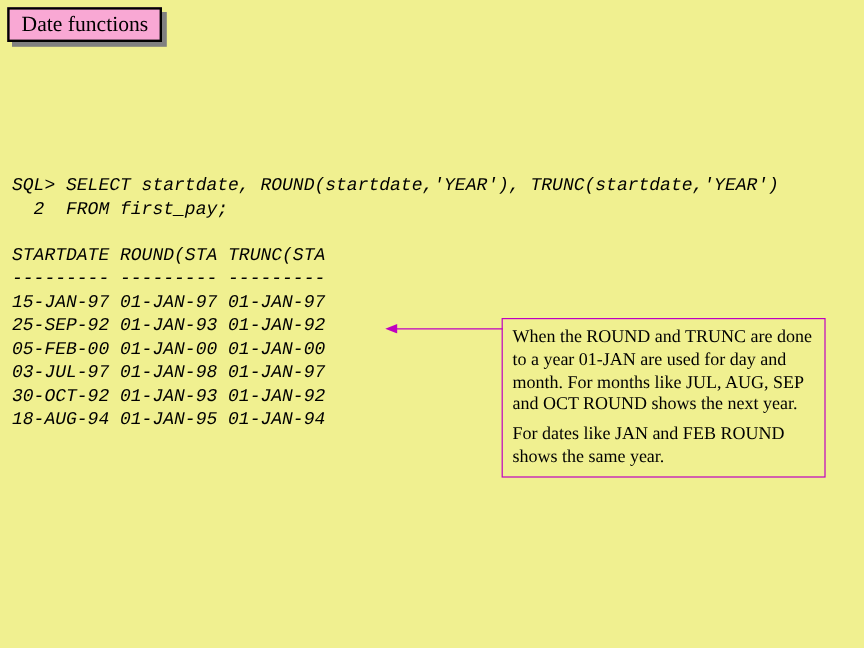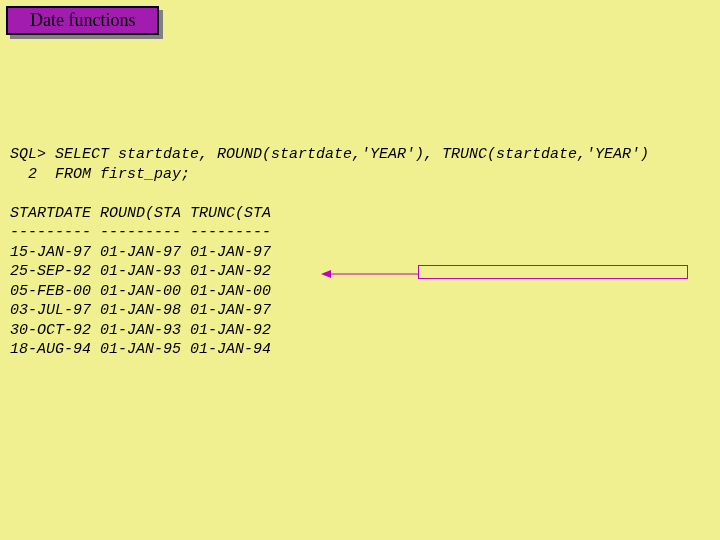--- a/index.html
+++ b/index.html
@@ -9,24 +9,24 @@
     height: 540px;
     background: #f0f090;
     font-family: "Times New Roman", serif;
     position: relative;
     overflow: hidden;
   }
   .title-box {
     position: absolute;
     top: 6px;
     left: 6px;
-    background: #a21caf;
+    background: #f9a8d4;
     border: 2px solid #000000;
     box-shadow: 4px 4px 0 #808080;
-    padding: 2px 22px;
+    padding: 2px 10px;
     font-size: 18px;
   }
   .sql-block {
     position: absolute;
     top: 145px;
     left: 10px;
     font-family: "Courier New", monospace;
     font-size: 15px;
     white-space: pre;
     line-height: 1.3;
@@ -75,13 +75,15 @@
 03-JUL-97 01-JAN-98 01-JAN-97
 30-OCT-92 01-JAN-93 01-JAN-92
 18-AUG-94 01-JAN-95 01-JAN-94</div>
 
 <svg class="arrow" viewBox="0 0 98 8">
   <line x1="8" y1="4" x2="98" y2="4" stroke="#c000c0" stroke-width="1"></line>
   <polygon points="0,4 10,0 10,8" fill="#c000c0"></polygon>
 </svg>
 
 <div class="callout">
+  <p>When the ROUND and TRUNC are done to a year 01-JAN are used for day and month.  For months like JUL, AUG, SEP and OCT ROUND shows the next year.</p>
+  <p>For dates like JAN and FEB ROUND shows the same year.</p>
 </div>
 
 </body></html>

